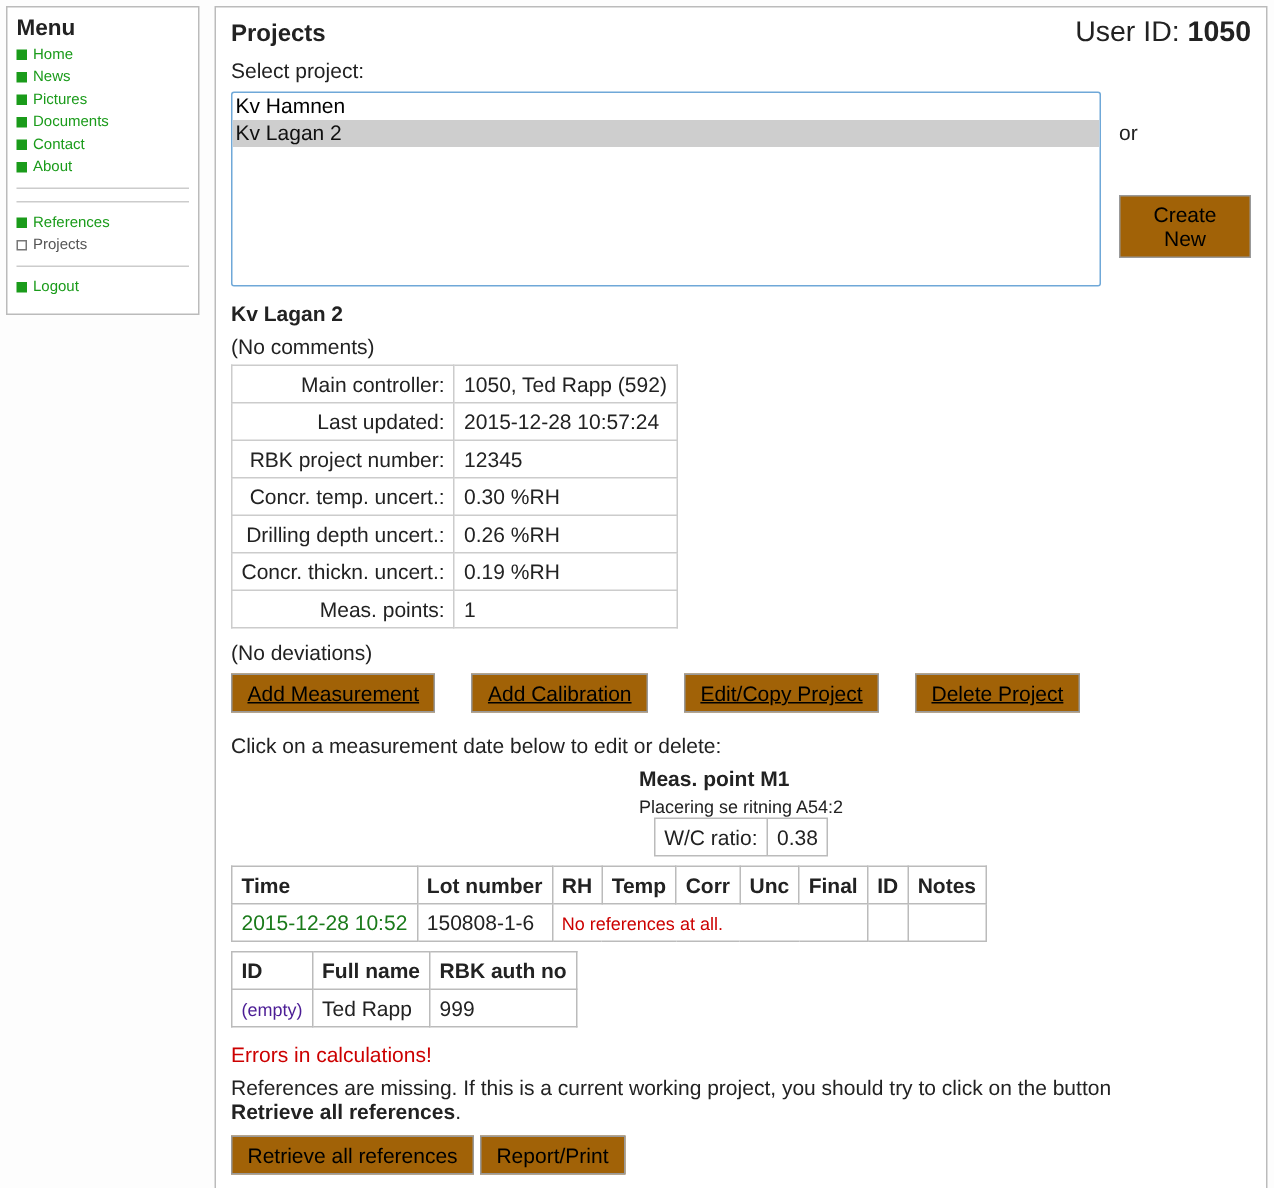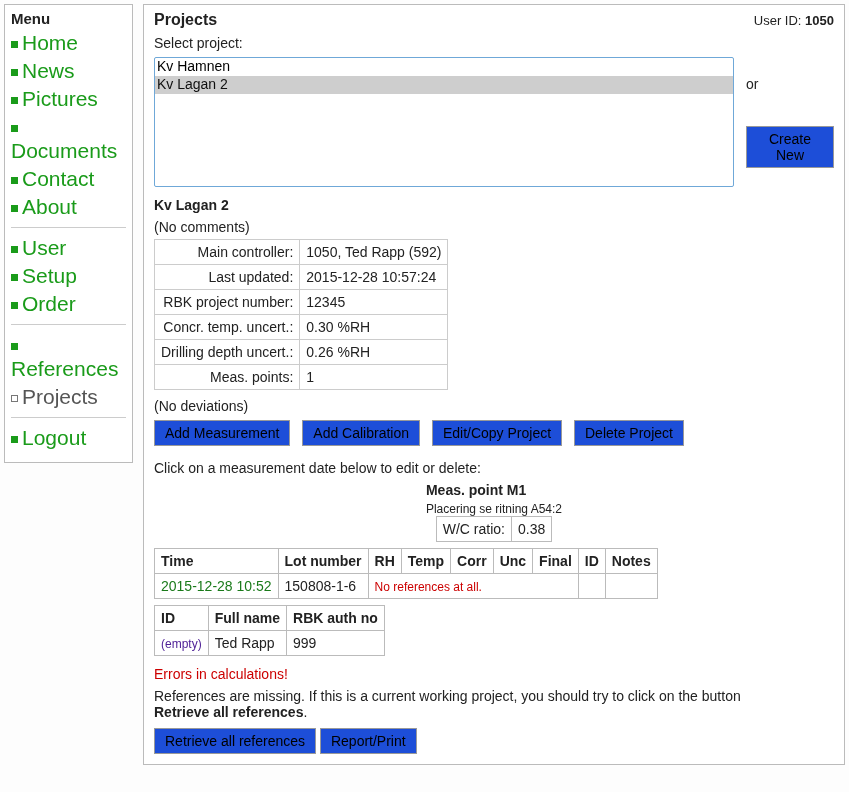--- a/index.html
+++ b/index.html
@@ -30,21 +30,21 @@
   }
   .menu .sep {
     border-top: 1px solid #ccc;
     margin: 8px 0;
   }
   .menu a {
     display: block;
     color: #1a9b1a;
     text-decoration: none;
     margin: 4px 0;
-    font-size: 21px;
+    font-size: 10px;
   }
   .menu a .bullet {
     display: inline-block;
     width: 7px; height: 7px;
     background: #1a9b1a;
     margin-right: 4px;
     vertical-align: middle;
   }
   .menu a.current {
     color: #555;
@@ -65,21 +65,21 @@
     display: flex;
     justify-content: space-between;
     align-items: baseline;
   }
   .topbar h2 {
     margin: 0;
     font-size: 16px;
     font-weight: bold;
   }
   .userid {
-    font-size: 13px;
+    font-size: 19px;
   }
   .selrow {
     display: flex;
     align-items: center;
     gap: 12px;
     margin-top: 6px;
   }
   .selcol { flex: 0 0 auto; }
   select.projects {
     width: 580px;
@@ -87,21 +87,21 @@
     font-size: 14px;
     border: 1px solid #6fa8d8;
   }
   .orcol {
     display: flex;
     flex-direction: column;
     align-items: flex-start;
     gap: 34px;
   }
   button, input[type=button] {
-    background: #1d4ed8;
+    background: #a16207;
     border: 1px solid #999;
     padding: 4px 10px;
     font-size: 14px;
     cursor: pointer;
   }
   .projname {
     font-weight: bold;
     margin-top: 10px;
   }
   .nocomm {
@@ -111,21 +111,21 @@
     border-collapse: collapse;
     margin-top: 2px;
   }
   table.info td {
     border: 1px solid #ccc;
     padding: 4px 6px;
     font-size: 14px;
   }
   table.info td.label { text-align: right; }
   .nodev { margin: 8px 0 6px 0; }
-  .btnrow button { margin-right: 8px; }
+  .btnrow button { margin-right: 20px; text-decoration: underline; }
   .instr { margin: 14px 0 6px 0; }
   .mp-head {
     display: flex;
     justify-content: space-between;
     align-items: center;
     margin-top: 6px;
     flex-direction: column;
   }
   .mp-head .left { }
   .mp-head .left .mpname { font-weight: bold; }
@@ -165,25 +165,20 @@
     <h3>Menu</h3>
     <div>
         <a href="#"><span class="bullet"></span>Home</a>
         <a href="#"><span class="bullet"></span>News</a>
         <a href="#"><span class="bullet"></span>Pictures</a>
         <a href="#"><span class="bullet"></span>Documents</a>
         <a href="#"><span class="bullet"></span>Contact</a>
         <a href="#"><span class="bullet"></span>About</a>
       </div>
     <div class="sep"></div>
-    <div>
-        <a href="#"><span class="bullet"></span>User</a>
-        <a href="#"><span class="bullet"></span>Setup</a>
-        <a href="#"><span class="bullet"></span>Order</a>
-      </div>
     <div class="sep"></div>
     <div>
         <a href="#"><span class="bullet"></span>References</a>
         <a href="#" class="current"><span class="bullet"></span>Projects</a>
       </div>
     <div class="sep"></div>
     <div>
         <a href="#"><span class="bullet"></span>Logout</a>
       </div>
   </div>
@@ -228,20 +223,24 @@
             <td class="label">RBK project number:</td>
             <td>12345</td>
           </tr>
           <tr>
             <td class="label">Concr. temp. uncert.:</td>
             <td>0.30 %RH</td>
           </tr>
           <tr>
             <td class="label">Drilling depth uncert.:</td>
             <td>0.26 %RH</td>
+          </tr>
+          <tr>
+            <td class="label">Concr. thickn. uncert.:</td>
+            <td>0.19 %RH</td>
           </tr>
           <tr>
             <td class="label">Meas. points:</td>
             <td>1</td>
           </tr>
         </tbody>
     </table>
 
     <div class="nodev">(No deviations)</div>
 

